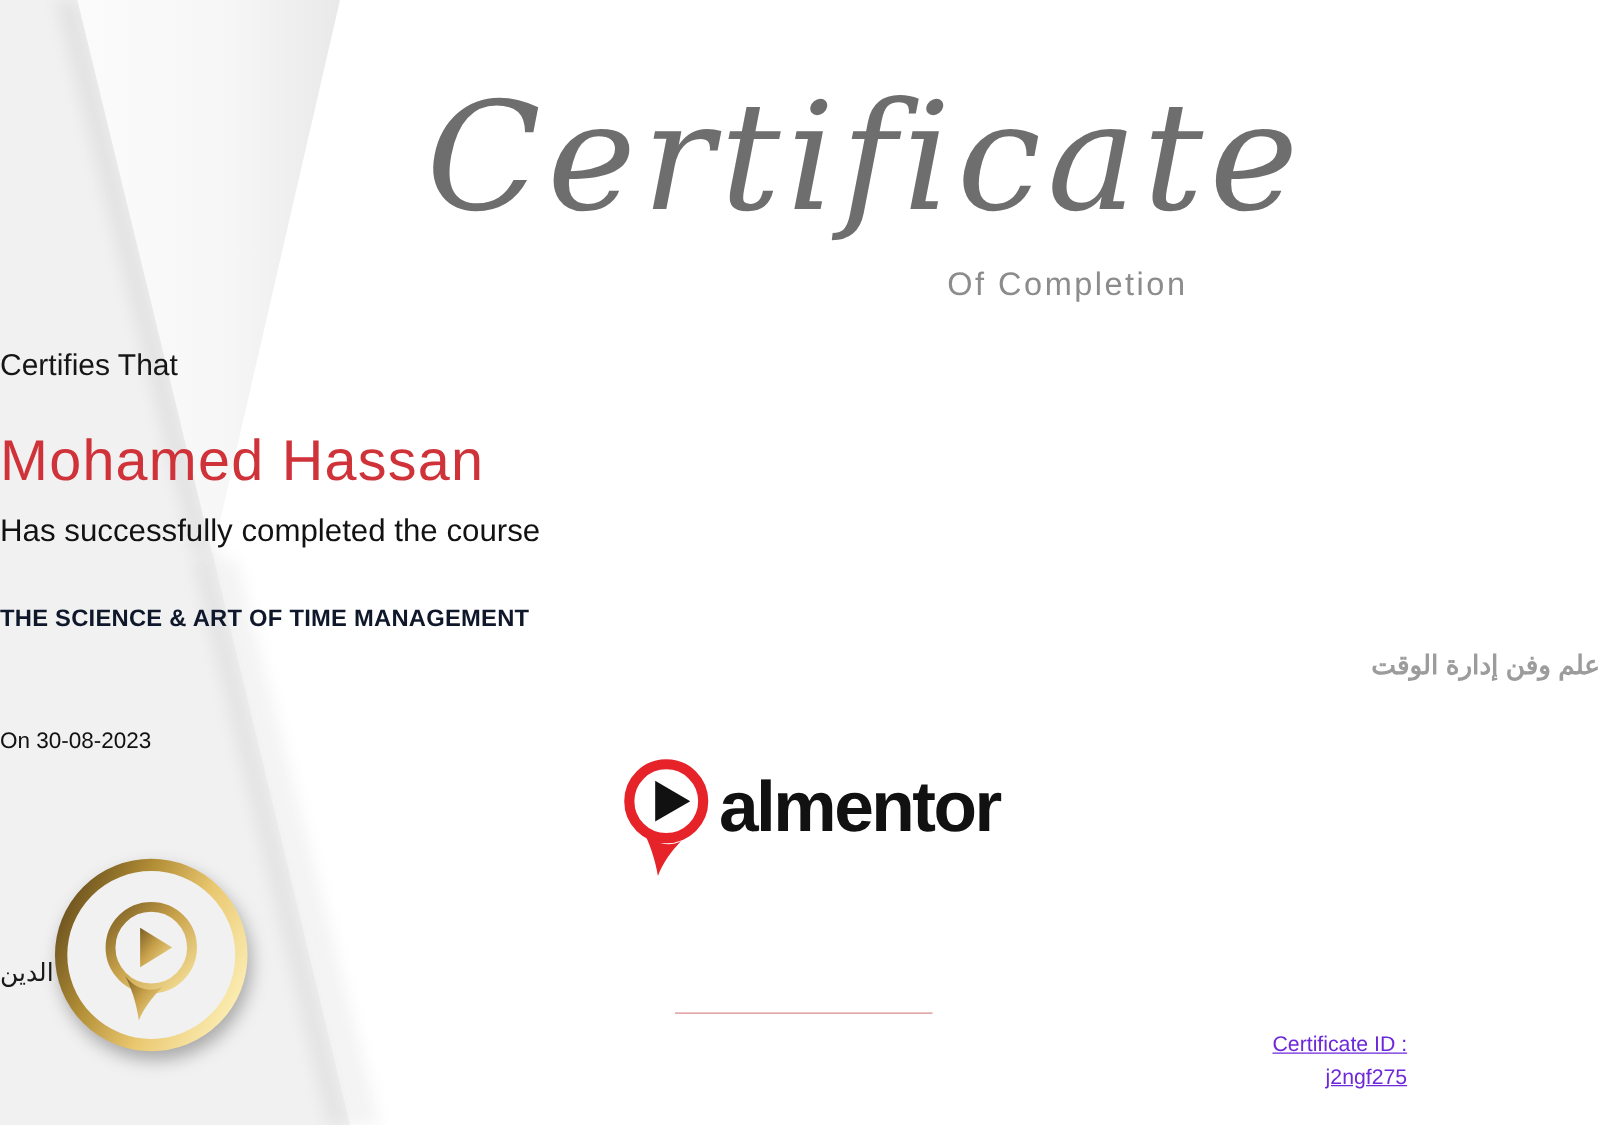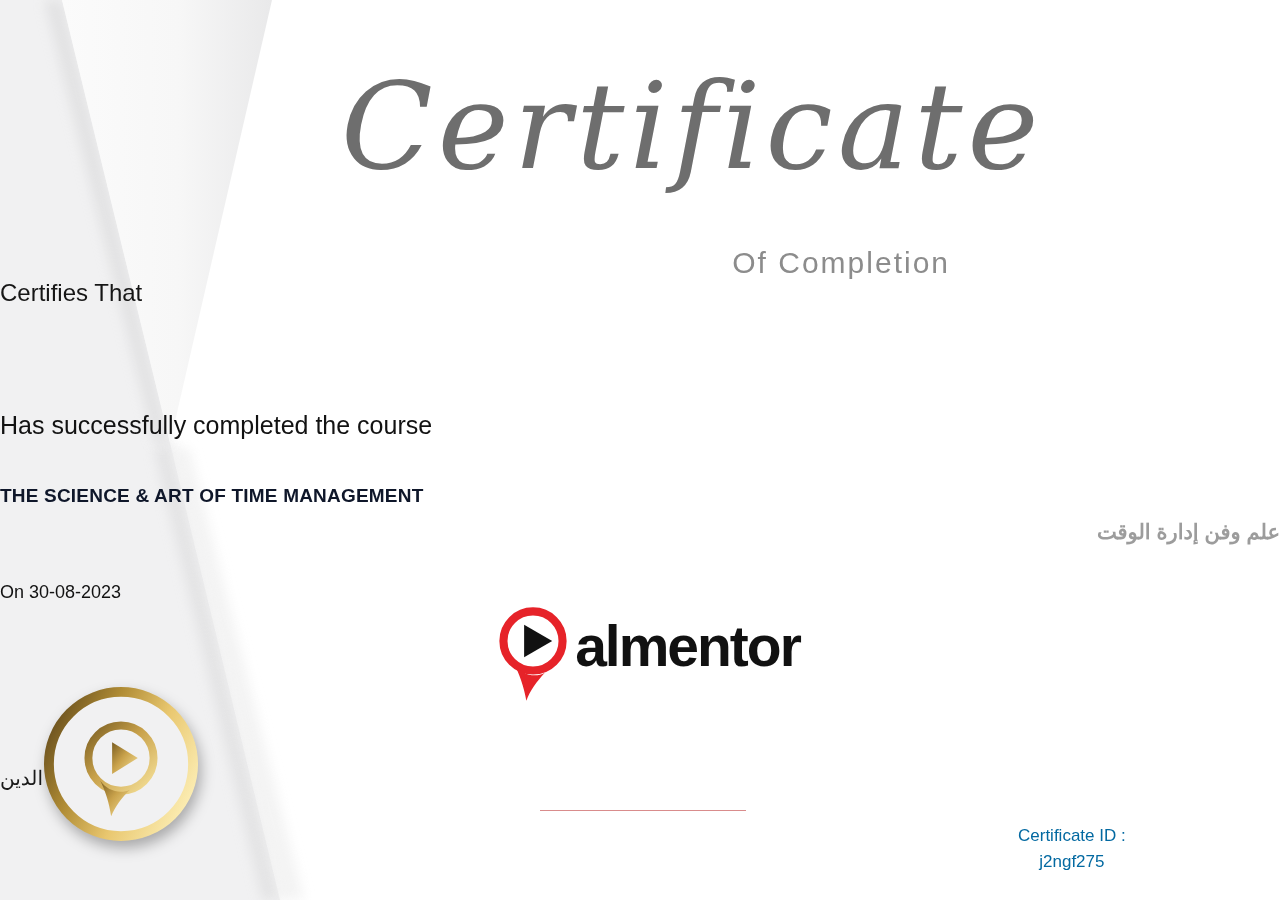--- a/index.html
+++ b/index.html
@@ -12,21 +12,21 @@
 
   
   .script-title {
     position: absolute; left: 318px; top: 52px; width: 640px;
     font-family: "DejaVu Serif", serif; font-style: italic; font-weight: 400;
     font-size: 120px; line-height: 1.25; letter-spacing: 5px;
     color: #6e6e6e; text-align: center; white-space: nowrap; margin-left: 23px;
   }
   .sub-title {
     position: absolute; right: 330px; top: 212px;
-    font-size: 30px; letter-spacing: 2px; color: #8c8c8c; white-space: nowrap; margin-top: 34px;
+    font-size: 26px; letter-spacing: 2px; color: #8c8c8c; white-space: nowrap;
   }
 
   
   .centered { position: absolute; left: 0; width: 1280px; white-space: nowrap; }
   .certifies   { top: 279px; font-size: 24px; color: #161616; }
   .recipient   { top: 341px; font-size: 46px; letter-spacing: 1px; color: #cf3339; }
   .completed   { top: 411px; font-size: 25px; color: #121212; }
   .course-en   { top: 485px; font-size: 19px; font-weight: 700; letter-spacing: 0.2px; color: #0f172a; }
   .course-ar   { top: 520px; font-size: 21px; font-weight: 700; color: #9c9c9c; direction: rtl; }
   .date-line   { top: 582px; font-size: 18px; color: #121212; }
@@ -48,21 +48,21 @@
     font-size: 20px; color: #1a1a1a; direction: rtl; white-space: nowrap;
   }
   .signature-line {
     position: absolute; left: 540px; top: 810px; width: 206px; height: 0;
     border-top: 1px solid #d98c8c;
   }
 
   
   .cert-id {
     position: absolute; left: 1018px; top: 823px;
-    font-size: 17px; color: #0369a1; line-height: 26px; text-align: center;
+    font-size: 17px; color: #6d28d9; line-height: 26px; text-align: right; text-decoration: underline;
   }
 
   
   .gold-seal {
     position: absolute; left: 42px; top: 684px; width: 158px; height: 160px;
     filter: drop-shadow(3px 7px 7px rgba(0,0,0,0.30));
   }
 </style>
 </head>
 <body>
@@ -91,20 +91,21 @@
 
     <polygon points="62,0 170,443 154,443 44,0" fill="#d9d9da" opacity="0.6" filter="url(#soft)"></polygon>
 
     <polygon points="62,0 272,0 170,443" fill="url(#vgrad)"></polygon>
   </svg>
 
   <div class="script-title">Certificate</div>
   <div class="sub-title">Of Completion</div>
 
   <div class="centered certifies">Certifies That</div>
+  <div class="centered recipient">Mohamed Hassan</div>
   <div class="centered completed">Has successfully completed the course</div>
   <div class="centered course-en">THE SCIENCE &amp; ART OF TIME MANAGEMENT</div>
   <div class="centered course-ar">علم وفن إدارة الوقت</div>
   <div class="centered date-line">On 30-08-2023</div>
 
   <div class="brand-row">
     <svg class="brand-icon" viewBox="0 0 100 138" aria-hidden="true">
       <circle cx="50" cy="50" r="40" fill="#ffffff" stroke="#e62329" stroke-width="11"></circle>
       <path d="M24 80 C34 95 52 101 66 93 C55 105 46 117 41 131 C38 112 31 93 24 80 Z" fill="#e62329"></path>
       <polygon points="38,28 38,72 76,50" fill="#111111"></polygon>

